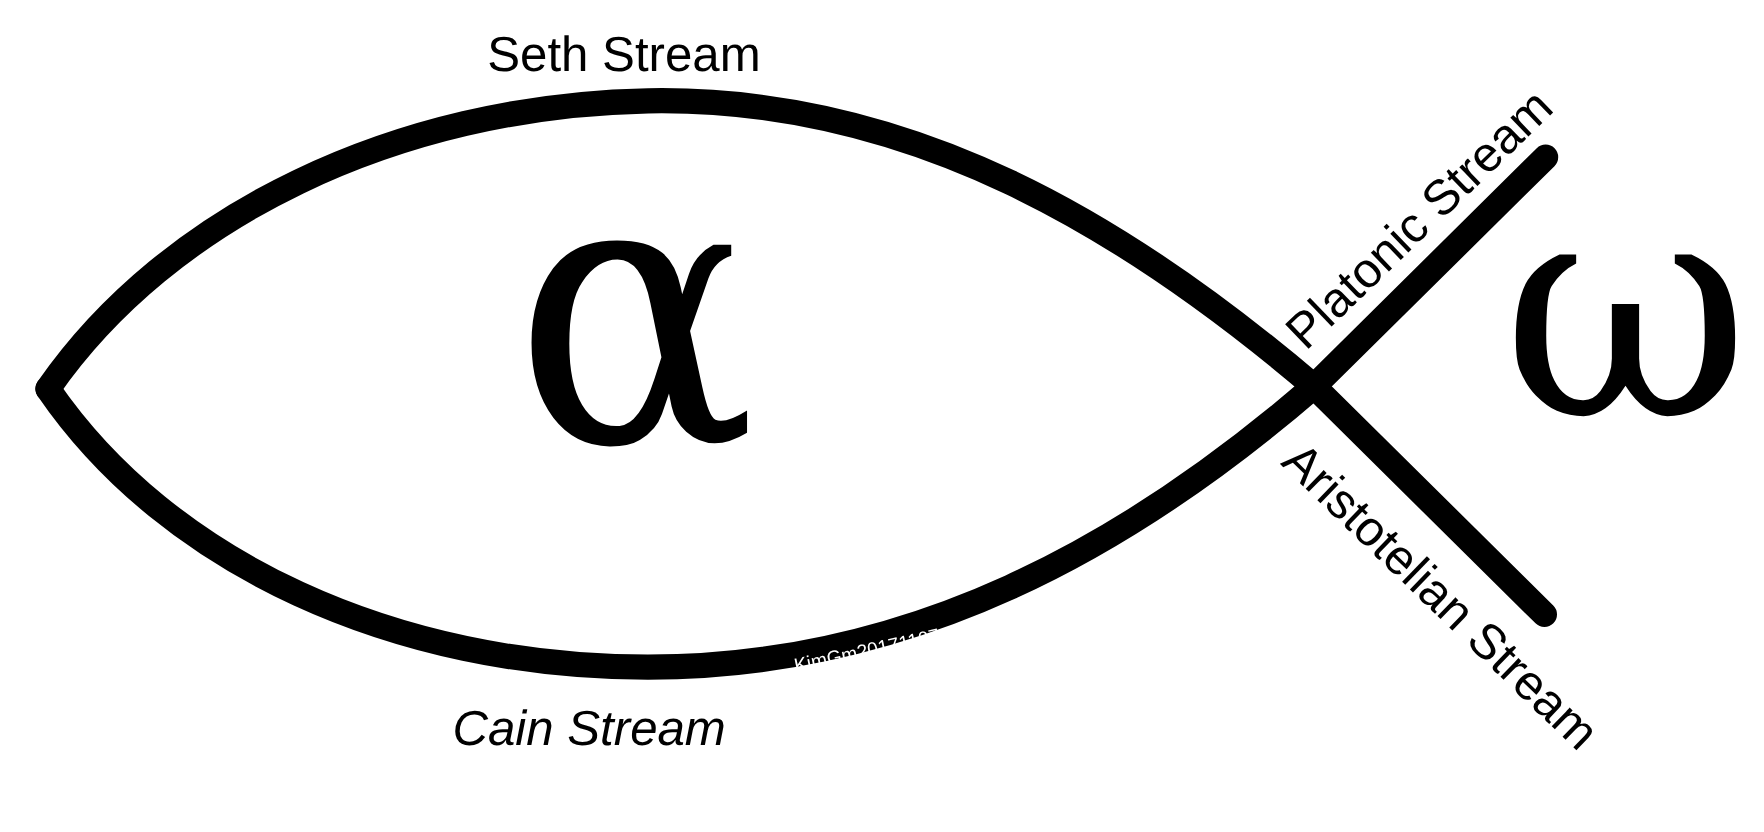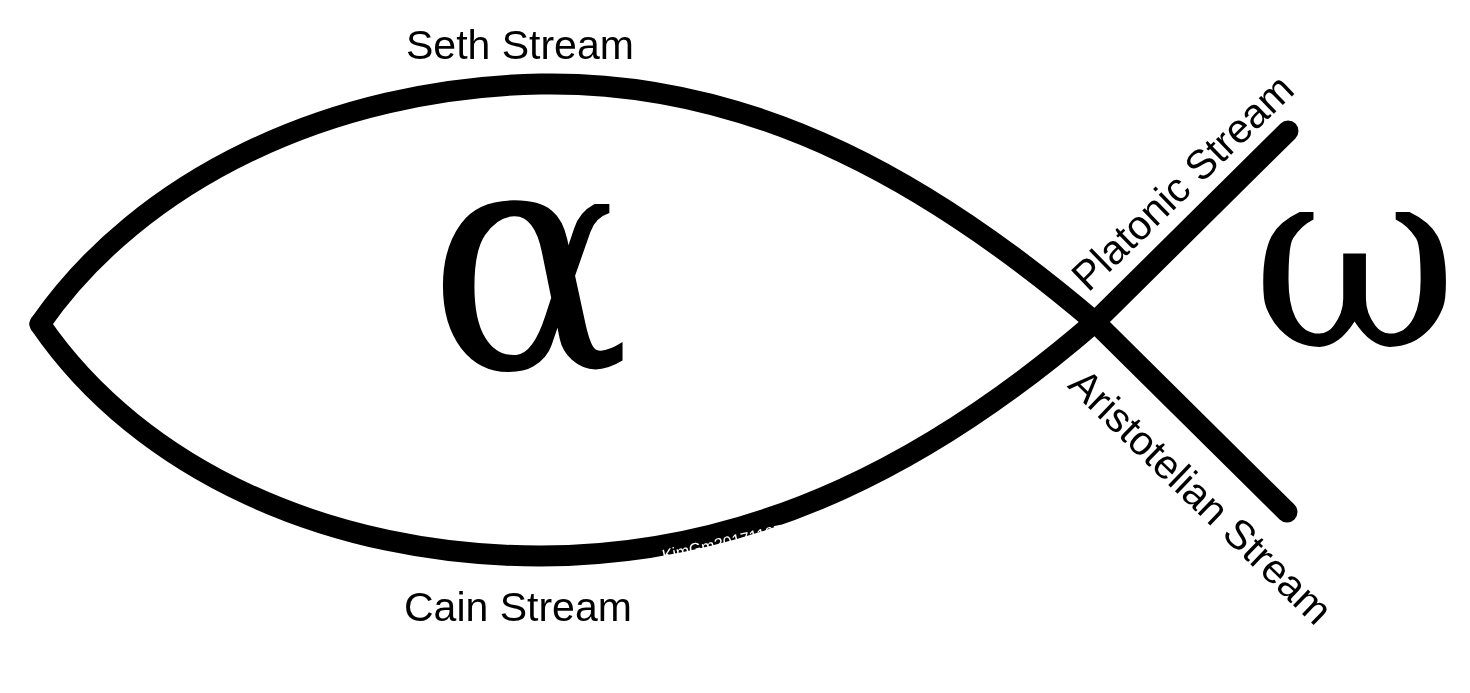--- a/index.html
+++ b/index.html
@@ -28,22 +28,23 @@
       color: #000000;
       white-space: nowrap;
       line-height: 1;
       transform-origin: 0 0;
     }
     .label-seth {
       left: 406px;
       top: 25px;
     }
     .label-cain {
-      left: 404px;
+      left: 377px;
       top: 587px;
+      font-style: italic;
     }
     .label-platonic {
       left: 1093px;
       top: 298px;
       transform: rotate(-44deg);
       transform-origin: 0 100%;
       margin-top: -41px;
     }
     .label-aristotelian {
       left: 1090px;

